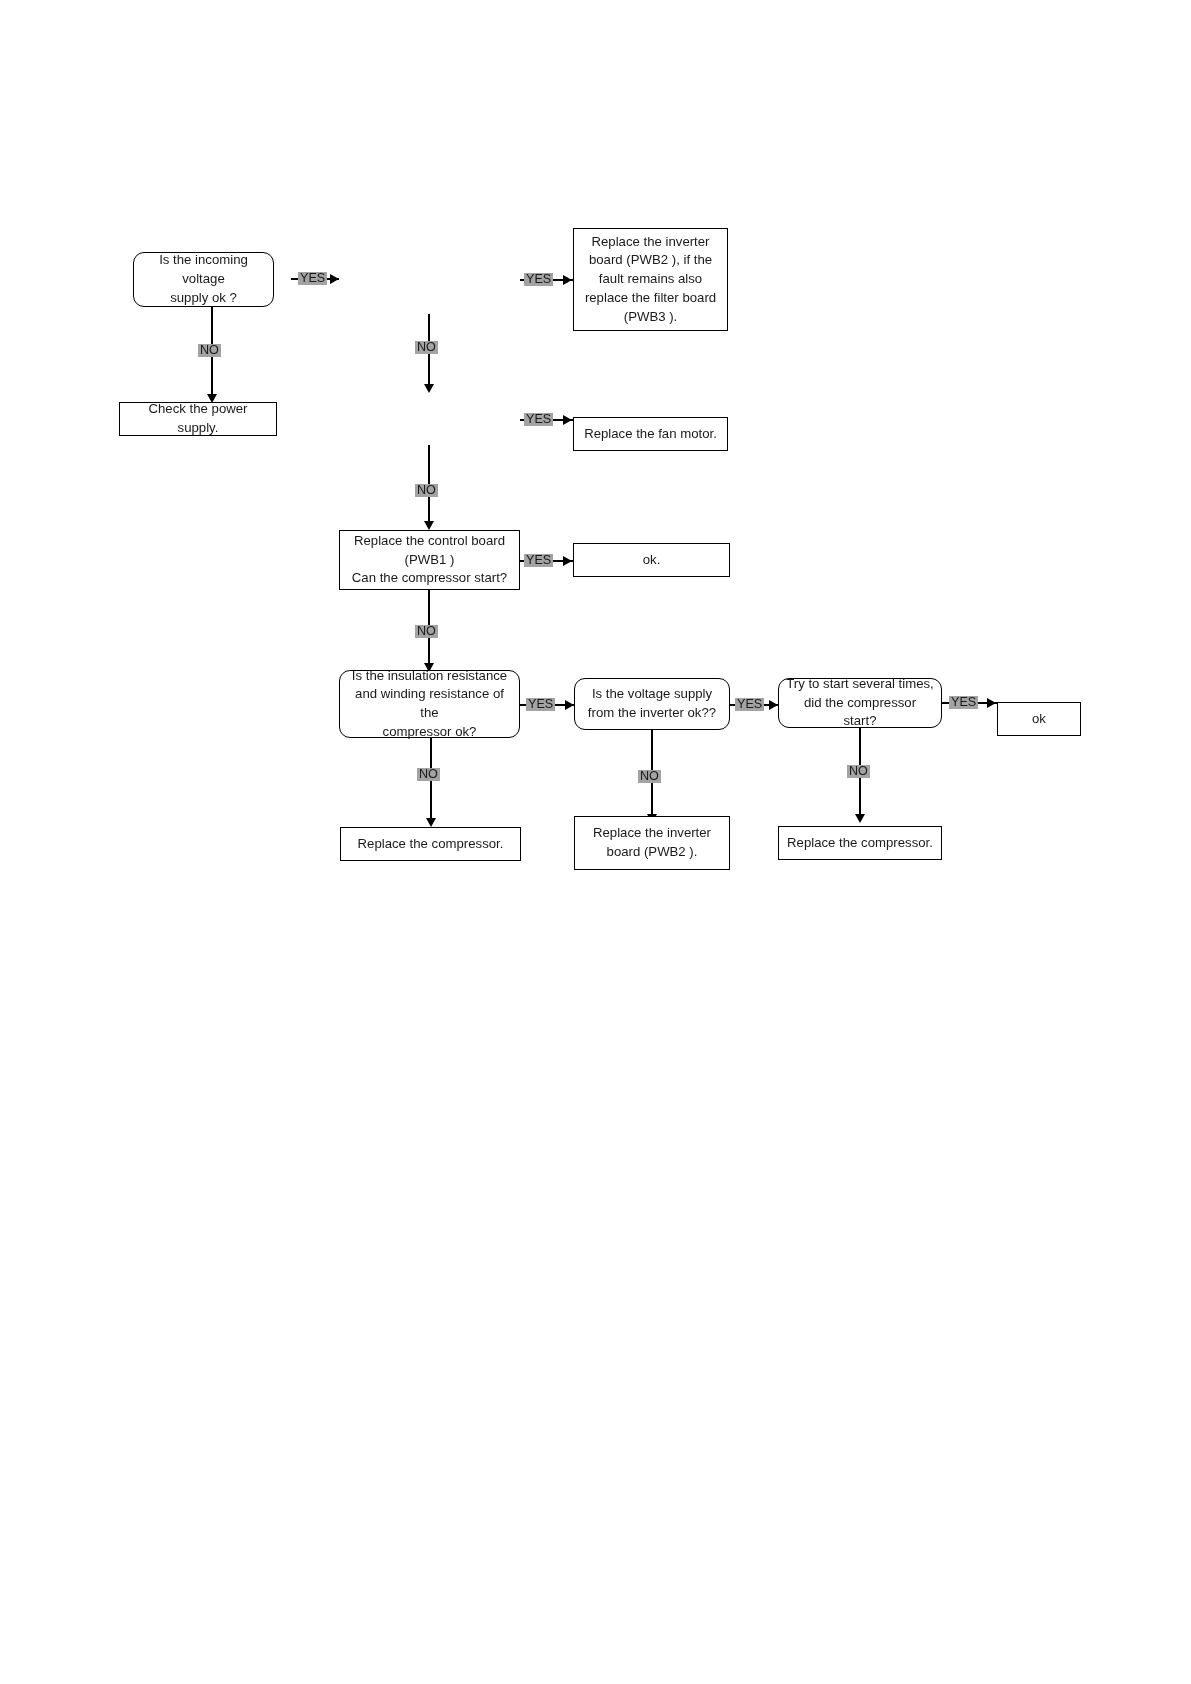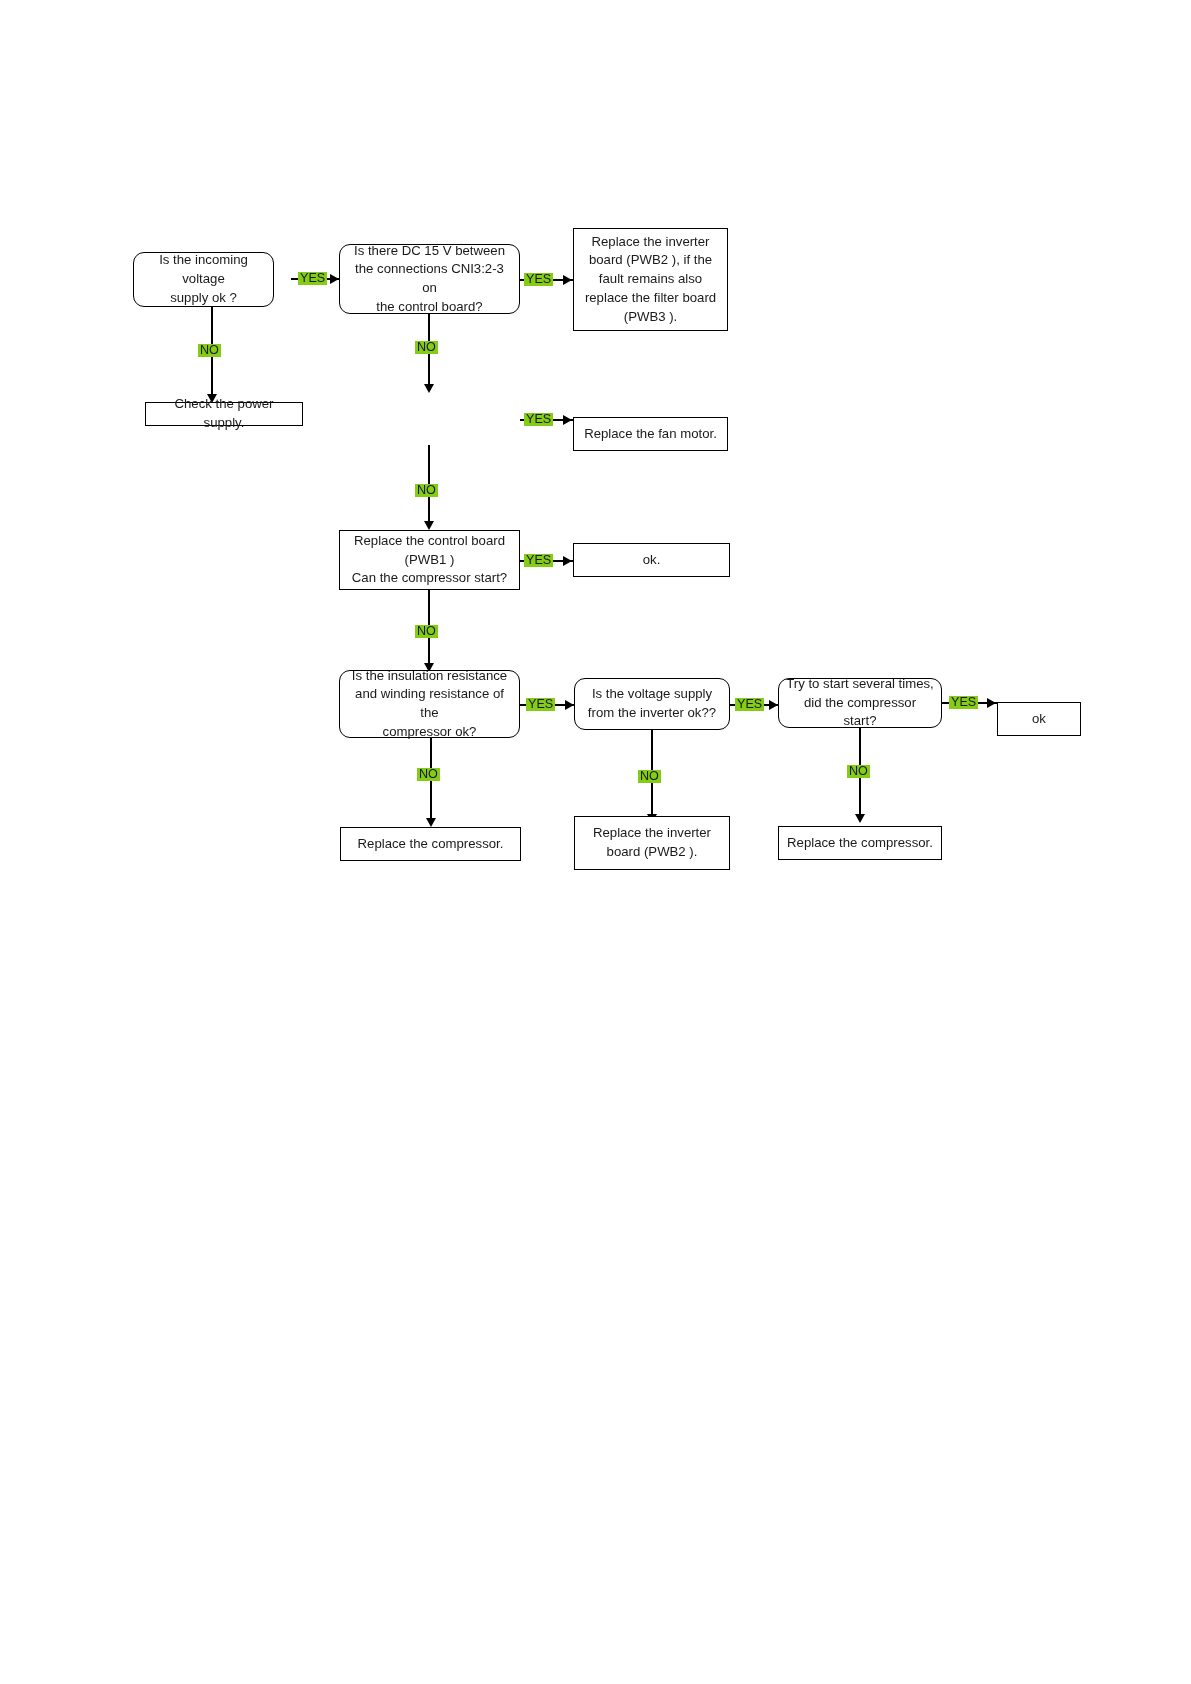--- a/index.html
+++ b/index.html
@@ -58,57 +58,54 @@
     width: 0;
     height: 0;
     border-top: 5px solid transparent;
     border-bottom: 5px solid transparent;
     border-left: 9px solid #000000;
   }
   .edge-label {
     position: absolute;
     font-size: 12.6px;
     color: #1a1a1a;
-    background: #84cc16;
+    background: #a3a3a3;
     padding: 0 2px;
     line-height: 1;
     white-space: nowrap;
   }
 </style>
 </head>
 <body>
 
 <div id="canvas">
 
   <div class="node rounded" style="left:133px; top:252px; width:141px; height:55px;">Is the incoming voltage
 supply ok ?</div>
 
-  <div class="node rounded" style="left:339px; top:244px; width:181px; height:70px;">Is there  DC 15 V  between
-the connections CNI3:2-3  on
-the control board?</div>
 
   <div class="node rect" style="left:573px; top:228px; width:155px; height:103px;">Replace the inverter
 board (PWB2 ), if the
 fault remains also
 replace the filter board
 (PWB3 ).</div>
 
   <div class="edge-line edge-h" style="left:291px; top:278px; width:48px;"></div>
   <div class="arrow-right" style="left:330px; top:274px;"></div>
   <div class="edge-label" style="left:298px; top:272px;">YES</div>
 
   <div class="edge-line edge-h" style="left:520px; top:279px; width:53px;"></div>
   <div class="arrow-right" style="left:563px; top:275px;"></div>
   <div class="edge-label" style="left:524px; top:273px;">YES</div>
 
   <div class="edge-line edge-v" style="left:211px; top:307px; width:1.7px; height:91px;"></div>
   <div class="arrow-down" style="left:207px; top:394px;"></div>
   <div class="edge-label" style="left:198px; top:344px;">NO</div>
 
-  <div class="node rect" style="left:145px; top:402px; width:158px; height:24px;">Check the power supply.</div>
+  <div class="node rect" style="left:119px; top:402px; width:158px; height:34px;">Check the power supply.</div>
 
   <div class="edge-line edge-v" style="left:428px; top:314px; width:1.7px; height:74px;"></div>
   <div class="arrow-down" style="left:424px; top:384px;"></div>
   <div class="edge-label" style="left:415px; top:341px;">NO</div>
 
 
   <div class="node rect" style="left:573px; top:402px; width:155px; height:34px;margin-top:15px;">Replace the fan motor.</div>
 
   <div class="edge-line edge-h" style="left:520px; top:419px; width:53px;"></div>
   <div class="arrow-right" style="left:563px; top:415px;"></div>

